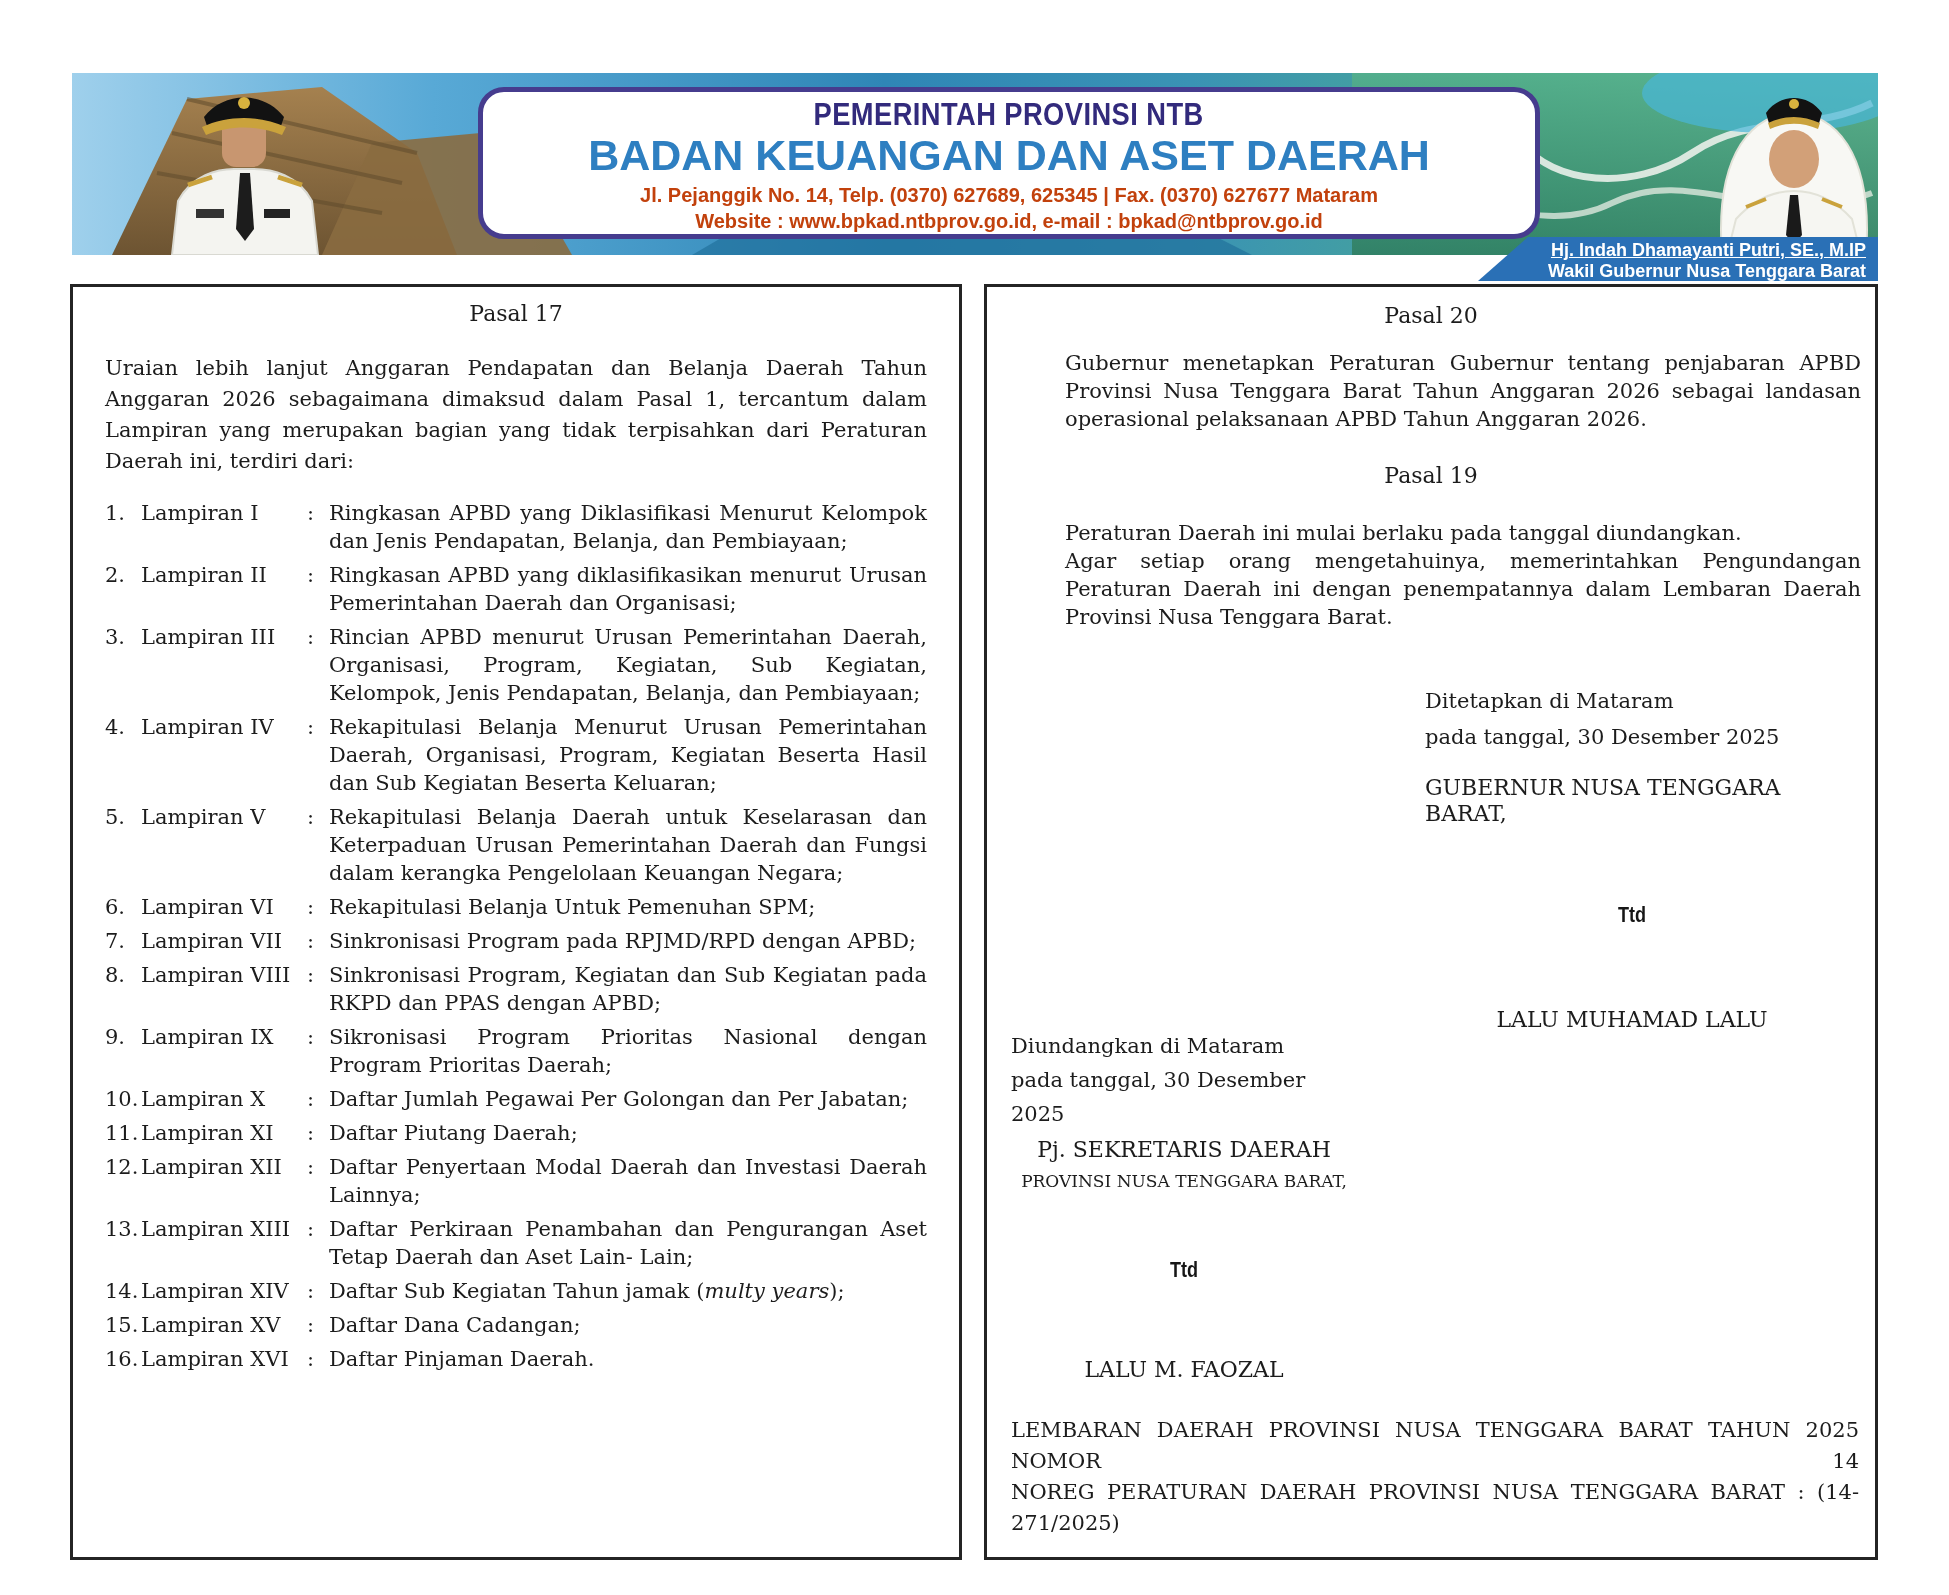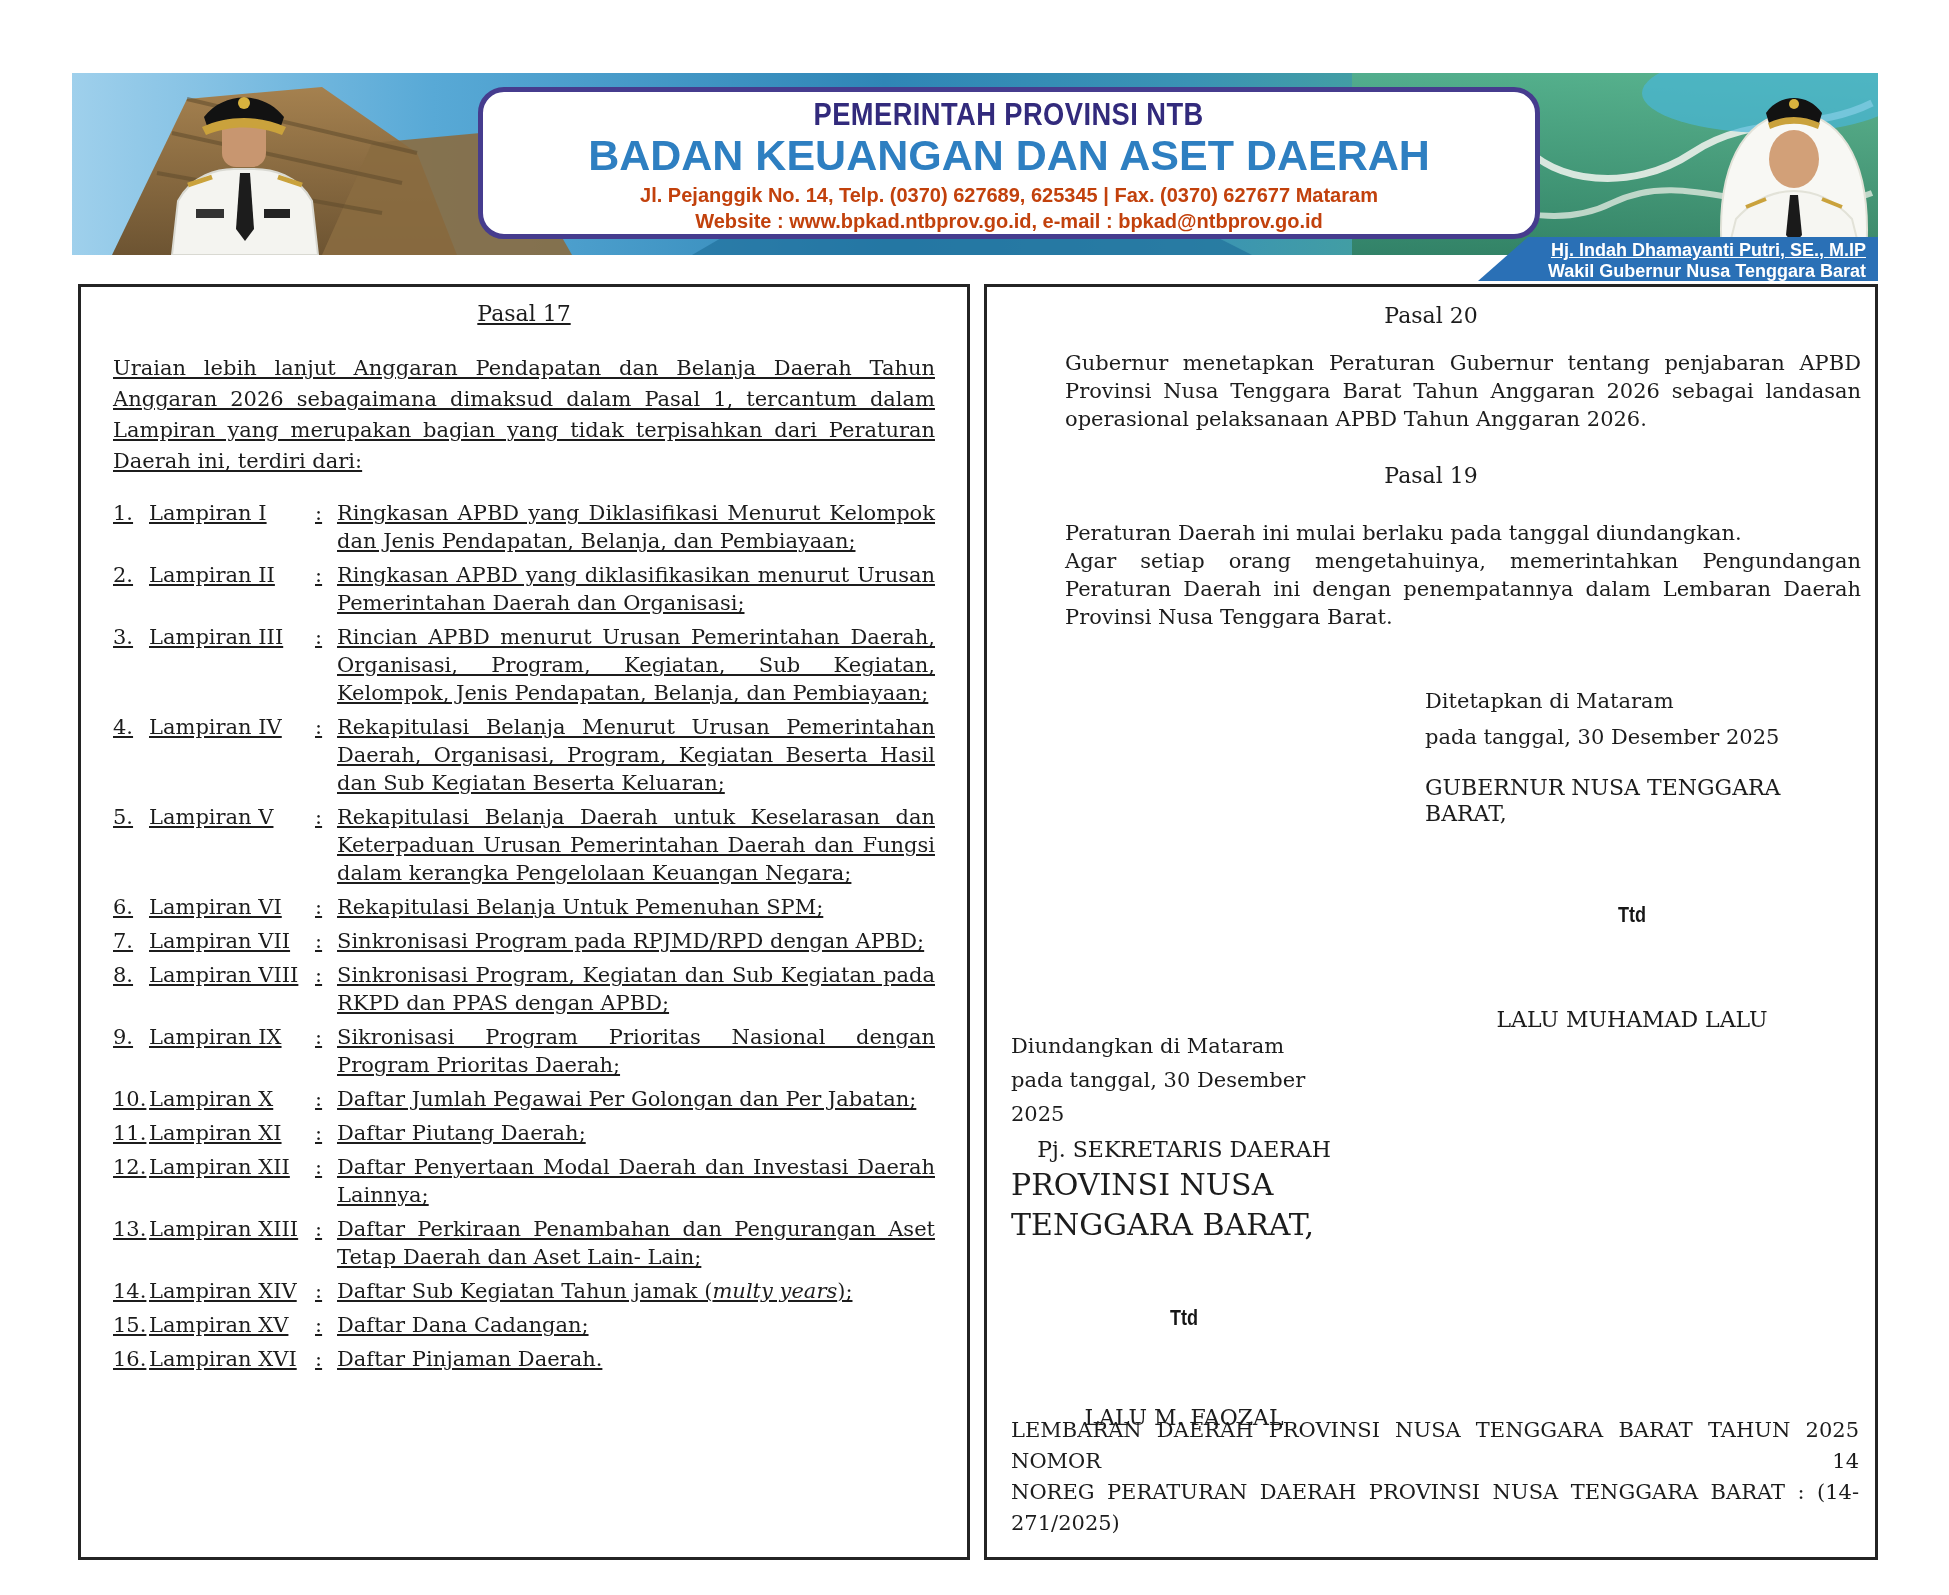--- a/index.html
+++ b/index.html
@@ -54,21 +54,21 @@
     clip-path:polygon(50px 0,100% 0,100% 100%,0 100%);
   }
   .ribbon .name{text-decoration:underline;display:block;}
   .ribbon .title{display:block;}
 
   
   .artbox{
     position:absolute;top:284px;height:1276px;
     border:3px solid #242424;background:#ffffff;box-sizing:border-box;
   }
-  .artbox-left{left:78px;width:892px;padding:14px 32px 0 32px;text-decoration:underline;}
+  .artbox-left{left:70px;width:892px;padding:14px 32px 0 32px;}
   .artbox-right{left:984px;width:894px;}
 
   .pasal-heading{
     text-align:center;font-size:22px;line-height:1.2;color:#1c1c1c;
   }
   .intro{
     margin-top:26px;font-size:21px;line-height:31px;
     text-align:justify;text-justify:inter-word;
   }
   .lampiran-list{margin-top:22px;}
@@ -86,21 +86,21 @@
   .rb-h19{top:176px;left:0;right:0;}
   .rb-p19{top:232px;left:78px;right:14px;font-size:21px;line-height:28px;text-align:justify;}
 
   .rb-enact{top:396px;left:438px;width:414px;font-size:21px;line-height:36px;}
   .rb-enact .office{font-size:22px;line-height:26px;margin-top:20px;}
   .rb-enact .ttd{margin-top:70px;text-align:center;}
   .rb-enact .signatory{margin-top:74px;text-align:center;font-size:22px;line-height:26px;}
 
   .rb-promul{top:742px;left:24px;width:346px;font-size:21px;line-height:34px;}
   .rb-promul .office1{text-align:center;font-size:22px;line-height:30px;margin-top:4px;}
-  .rb-promul .office2{text-align:left;font-size:30px;line-height:40px;}
+  .rb-promul .office2{text-align:center;font-size:17px;line-height:32px;}
   .rb-promul .ttd{margin-top:56px;text-align:center;}
   .rb-promul .signatory{margin-top:70px;text-align:center;font-size:22px;line-height:26px;}
 
   .ttd-text{
     display:inline-block;font-family:"Liberation Sans","DejaVu Sans",sans-serif;
     font-weight:700;font-size:22px;transform:scaleX(.82);color:#161616;
   }
 
   .rb-footer{
     top:1128px;left:24px;right:16px;font-size:21px;line-height:31px;

